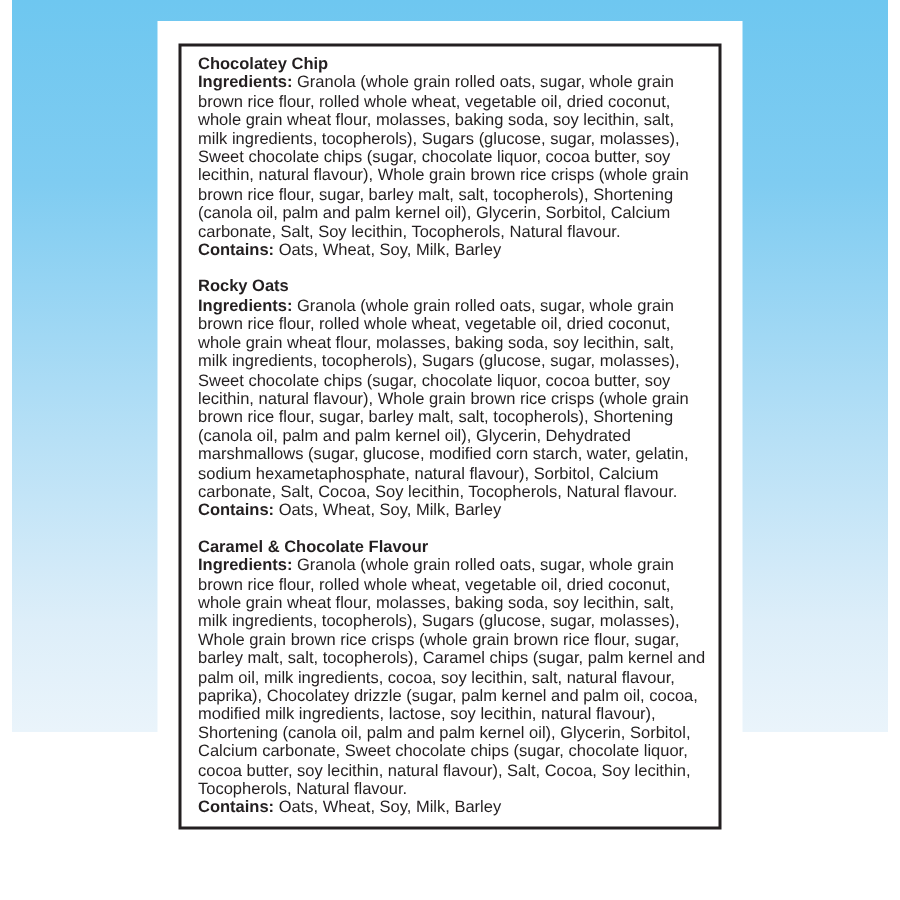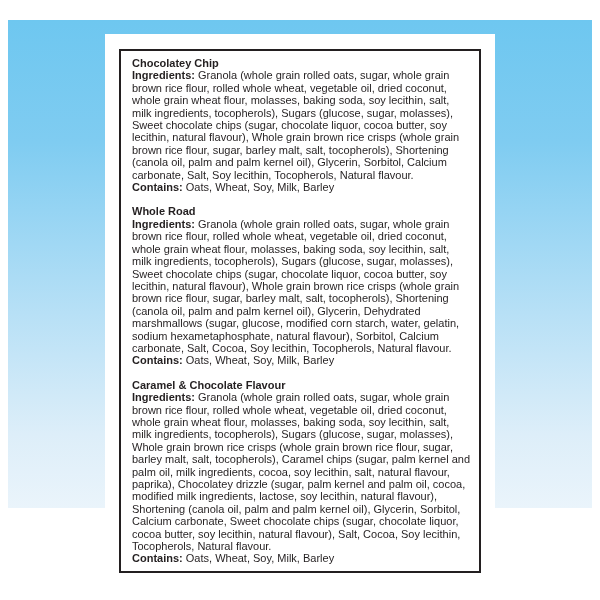--- a/index.html
+++ b/index.html
@@ -10,21 +10,21 @@
     width: 600px;
     height: 600px;
     background: #ffffff;
     font-family: "Liberation Sans", sans-serif;
     overflow: hidden;
     position: relative;
   }
   .bg {
     position: absolute;
     left: 8px;
-    top: 20px;
+    top: 0;
     width: 584px;
     height: 488px;
     background: linear-gradient(180deg, #6ec7f0 0%, #7fccf1 25%, #b7e0f6 60%, #ddeef9 85%, #eaf4fb 100%);
   }
   .card {
     position: absolute;
     left: 97px;   
     top: 14px;    
     width: 390px;
     height: 556px;
@@ -70,21 +70,21 @@
   <div class="card">
     <div class="box">
 
       <div class="section">
         <h2 class="product-title">Chocolatey Chip</h2>
         <p class="para"><span class="bold-label">Ingredients:</span><span> Granola (whole grain rolled oats, sugar, whole grain brown rice flour, rolled whole wheat, vegetable oil, dried coconut, whole grain wheat flour, molasses, baking soda, soy lecithin, salt, milk ingredients, tocopherols), Sugars (glucose, sugar, molasses), Sweet chocolate chips (sugar, chocolate liquor, cocoa butter, soy lecithin, natural flavour), Whole grain brown rice crisps (whole grain brown rice flour, sugar, barley malt, salt, tocopherols), Shortening (canola oil, palm and palm kernel oil), Glycerin, Sorbitol, Calcium carbonate, Salt, Soy lecithin, Tocopherols, Natural flavour.</span></p>
         <p class="para"><span class="bold-label">Contains:</span><span> Oats, Wheat, Soy, Milk, Barley</span></p>
       </div>
 
       <div class="section">
-        <h2 class="product-title">Whole Road</h2>
+        <h2 class="product-title">Rocky Oats</h2>
         <p class="para"><span class="bold-label">Ingredients:</span><span> Granola (whole grain rolled oats, sugar, whole grain brown rice flour, rolled whole wheat, vegetable oil, dried coconut, whole grain wheat flour, molasses, baking soda, soy lecithin, salt, milk ingredients, tocopherols), Sugars (glucose, sugar, molasses), Sweet chocolate chips (sugar, chocolate liquor, cocoa butter, soy lecithin, natural flavour), Whole grain brown rice crisps (whole grain brown rice flour, sugar, barley malt, salt, tocopherols), Shortening (canola oil, palm and palm kernel oil), Glycerin, Dehydrated marshmallows (sugar, glucose, modified corn starch, water, gelatin, sodium hexametaphosphate, natural flavour), Sorbitol, Calcium carbonate, Salt, Cocoa, Soy lecithin, Tocopherols, Natural flavour.</span></p>
         <p class="para"><span class="bold-label">Contains:</span><span> Oats, Wheat, Soy, Milk, Barley</span></p>
       </div>
 
       <div class="section">
         <h2 class="product-title">Caramel &amp; Chocolate Flavour</h2>
         <p class="para"><span class="bold-label">Ingredients:</span><span> Granola (whole grain rolled oats, sugar, whole grain brown rice flour, rolled whole wheat, vegetable oil, dried coconut, whole grain wheat flour, molasses, baking soda, soy lecithin, salt, milk ingredients, tocopherols), Sugars (glucose, sugar, molasses), Whole grain brown rice crisps (whole grain brown rice flour, sugar, barley malt, salt, tocopherols), Caramel chips (sugar, palm kernel and palm oil, milk ingredients, cocoa, soy lecithin, salt, natural flavour, paprika), Chocolatey drizzle (sugar, palm kernel and palm oil, cocoa, modified milk ingredients, lactose, soy lecithin, natural flavour), Shortening (canola oil, palm and palm kernel oil), Glycerin, Sorbitol, Calcium carbonate, Sweet chocolate chips (sugar, chocolate liquor, cocoa butter, soy lecithin, natural flavour), Salt, Cocoa, Soy lecithin, Tocopherols, Natural flavour.</span></p>
         <p class="para"><span class="bold-label">Contains:</span><span> Oats, Wheat, Soy, Milk, Barley</span></p>
       </div>
 

